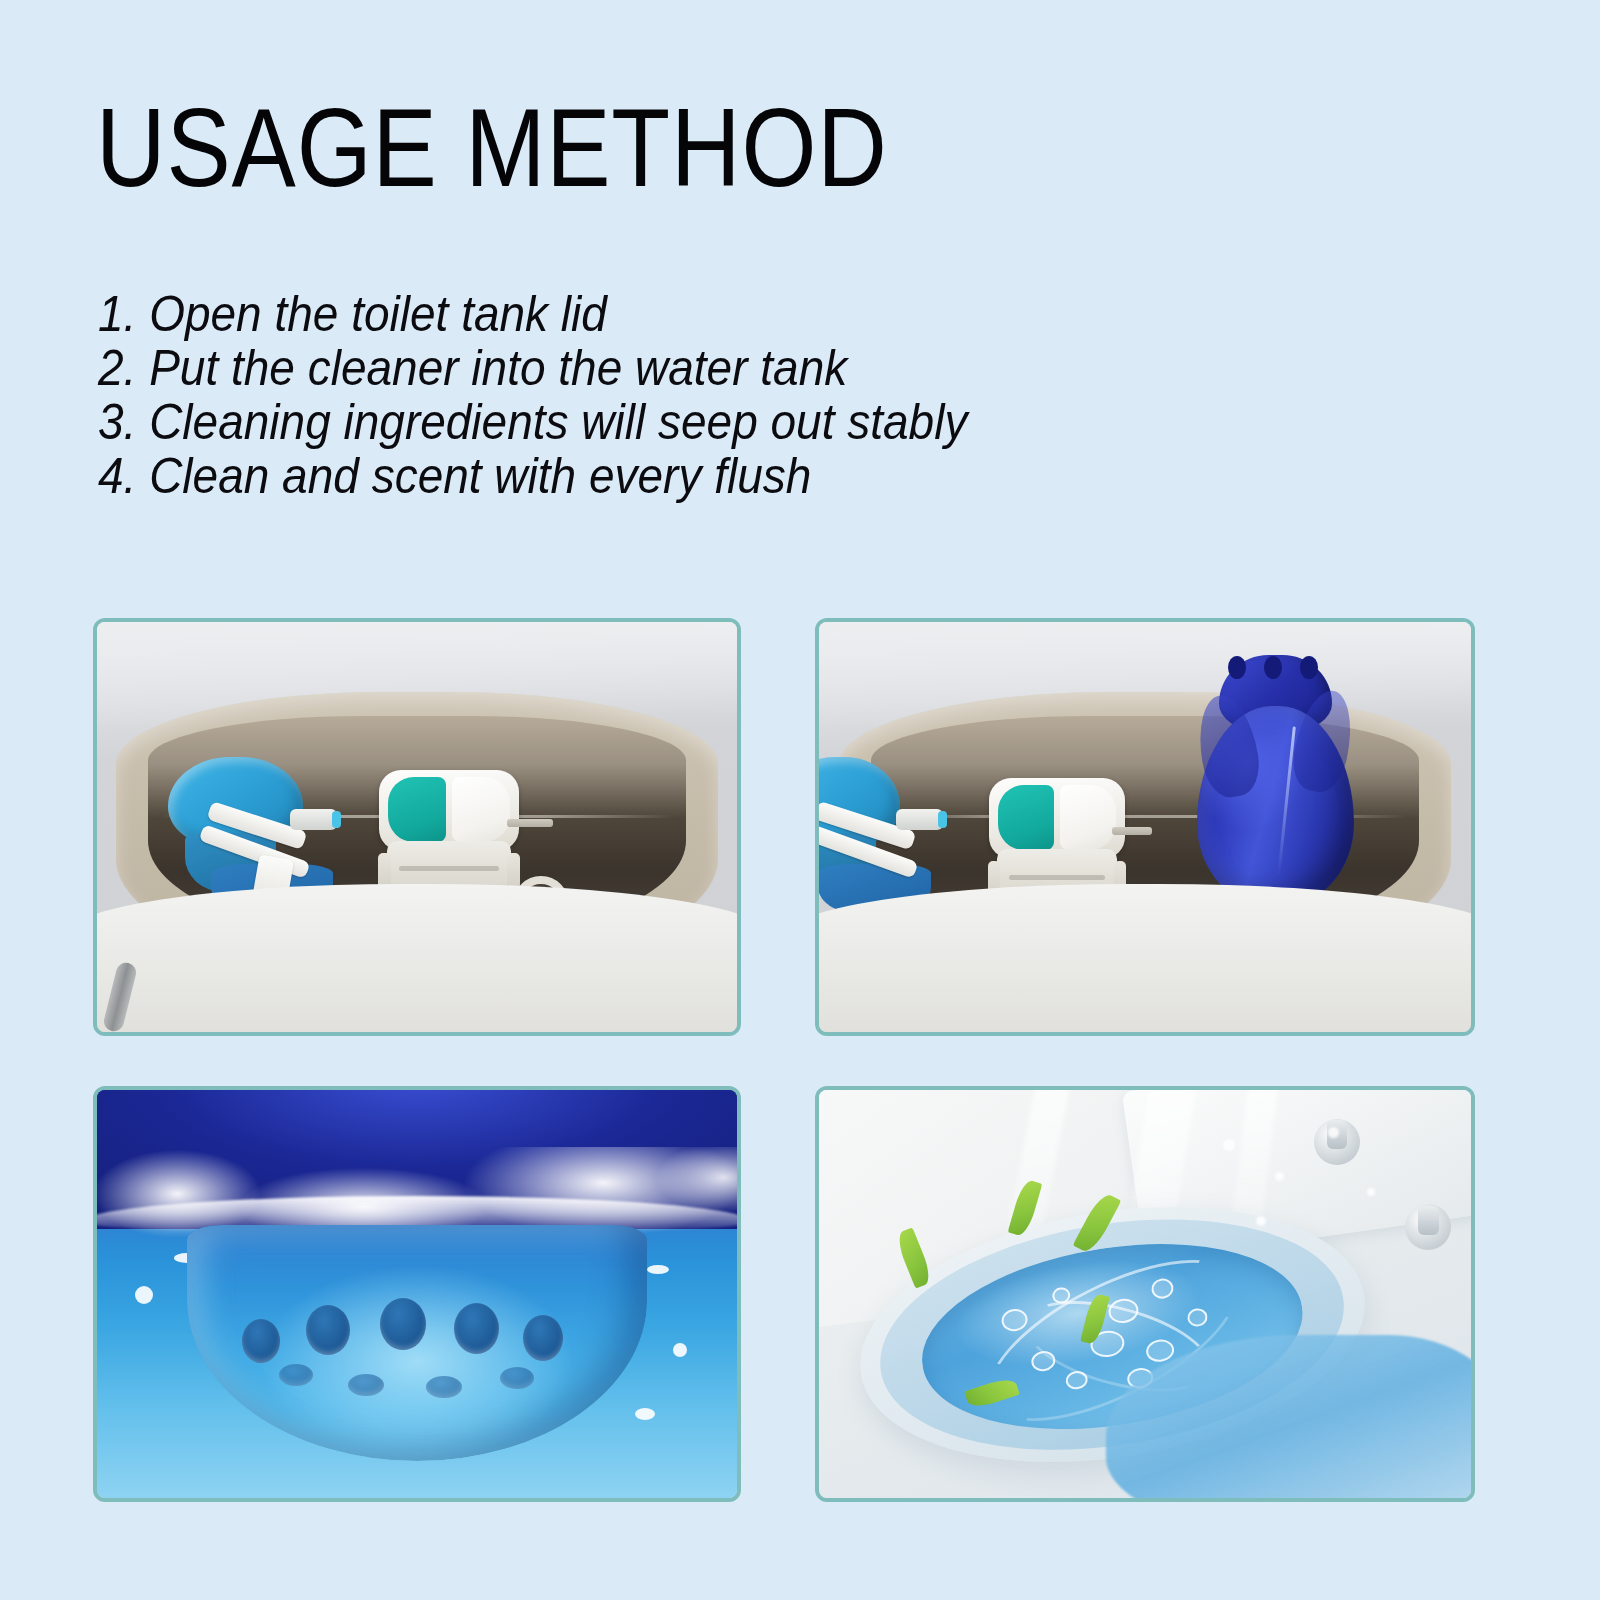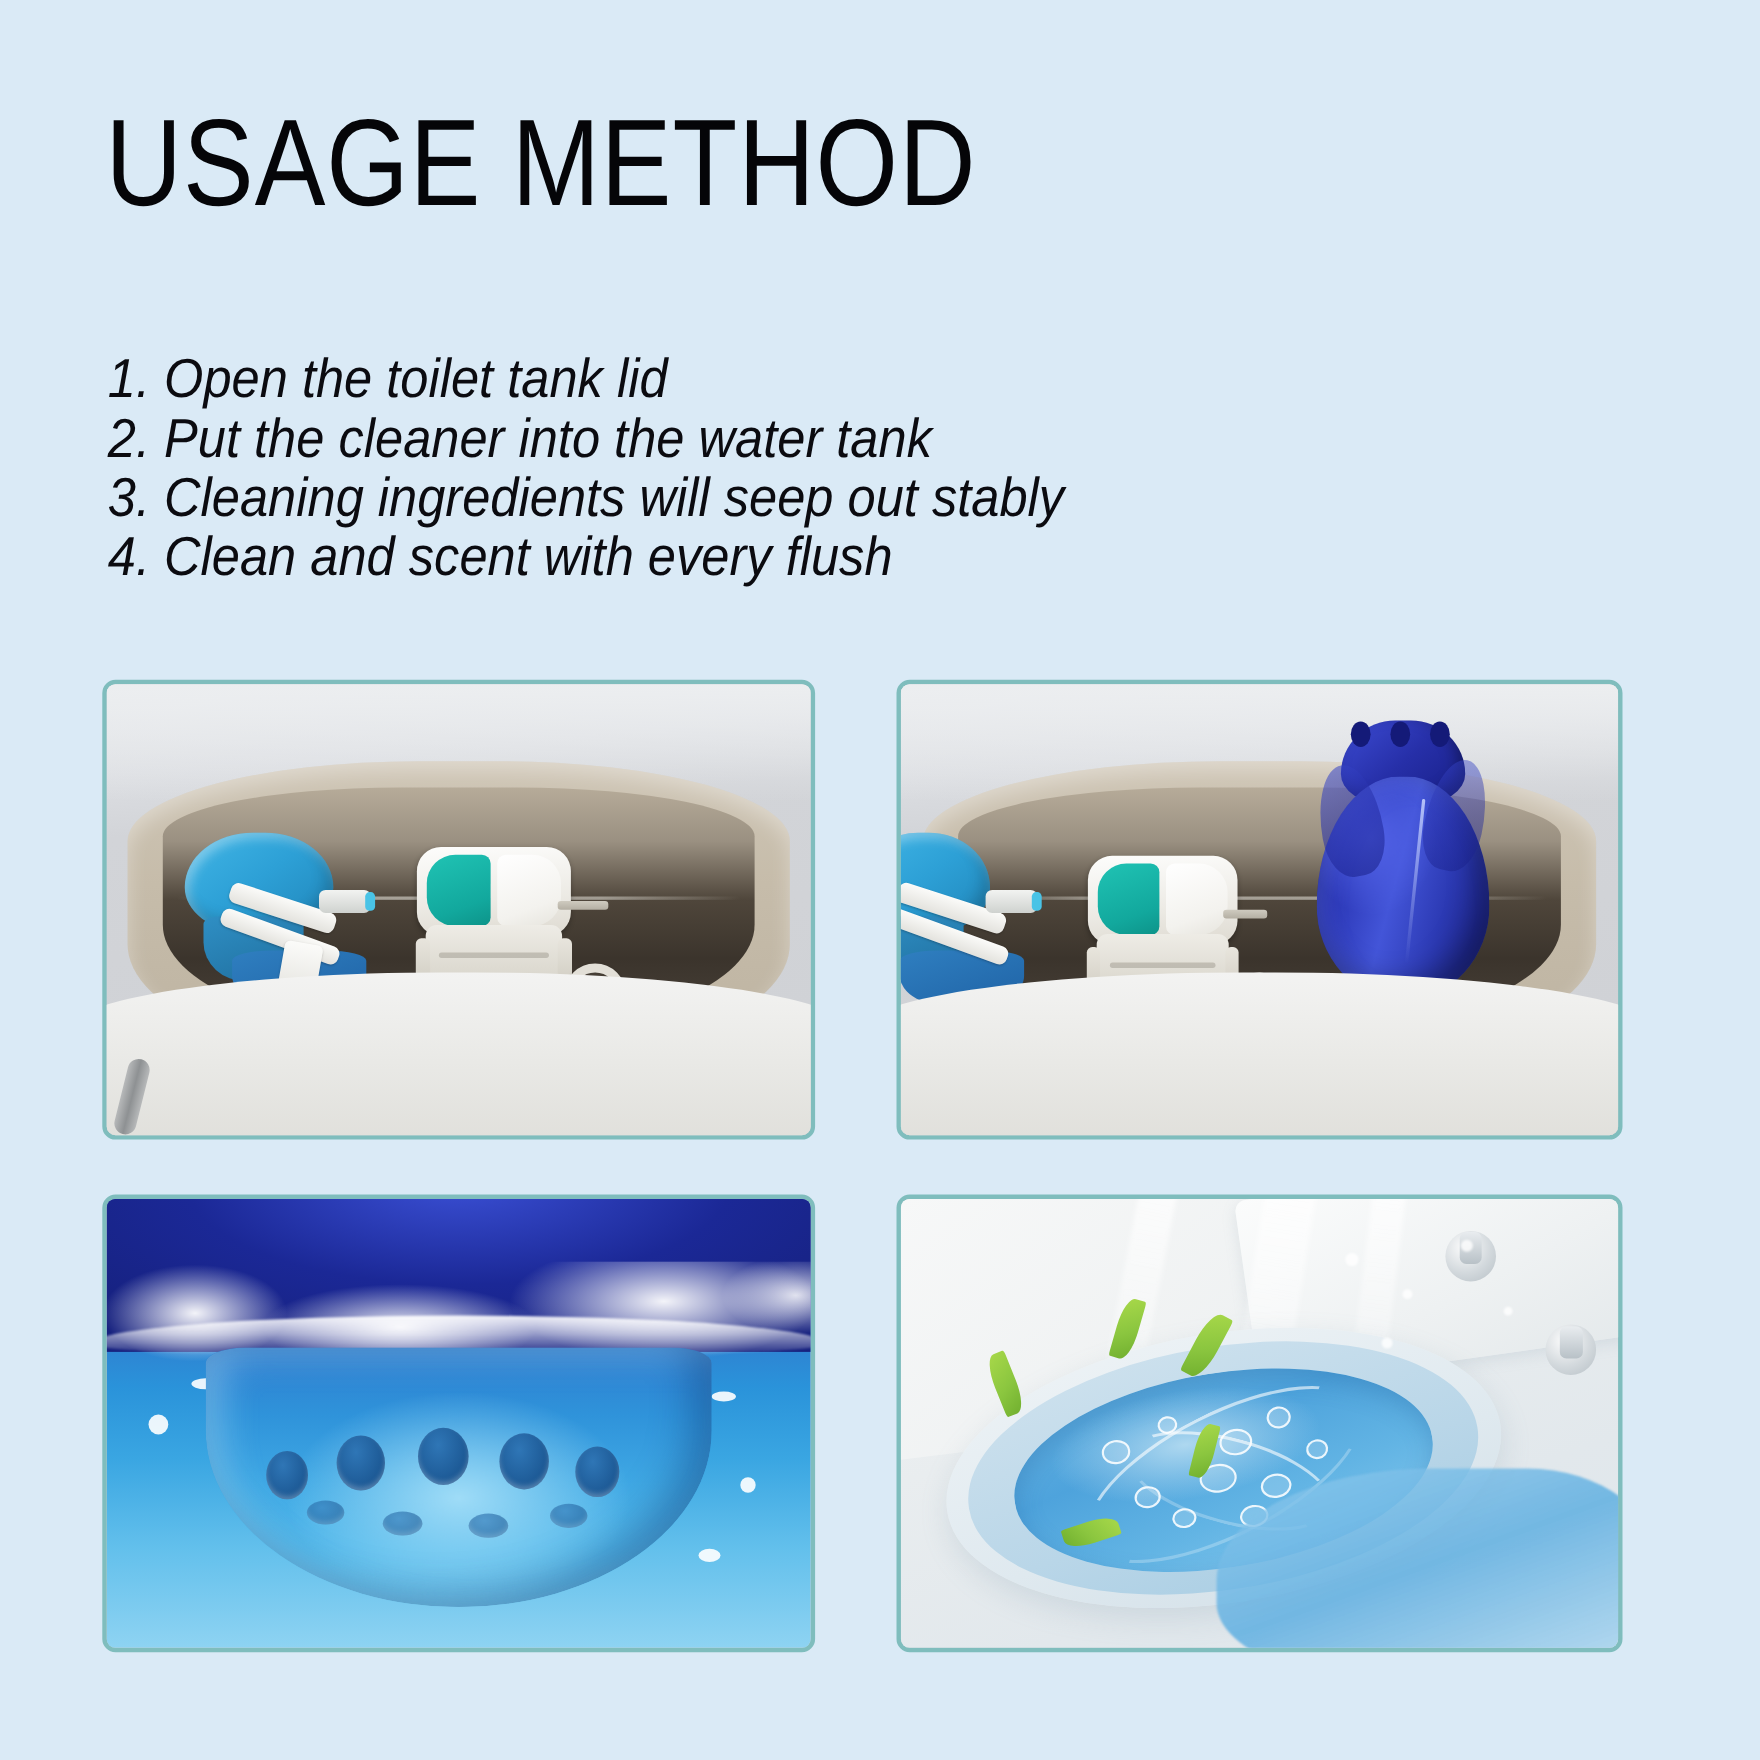--- a/index.html
+++ b/index.html
@@ -30,21 +30,20 @@
     transform-origin: left top;
     white-space: nowrap;
   }
 
   
   .steps {
     position: absolute;
     left: 98px;
     top: 288px;
     width: 1120px;
-    margin-top: 30px;
   }
   .step-line {
     font-size: 50px;
     line-height: 52px;
     font-style: italic;
     font-weight: 300;
     color: #0b0b10;
     letter-spacing: 0px;
     transform: scaleX(0.92);
     transform-origin: left center;

